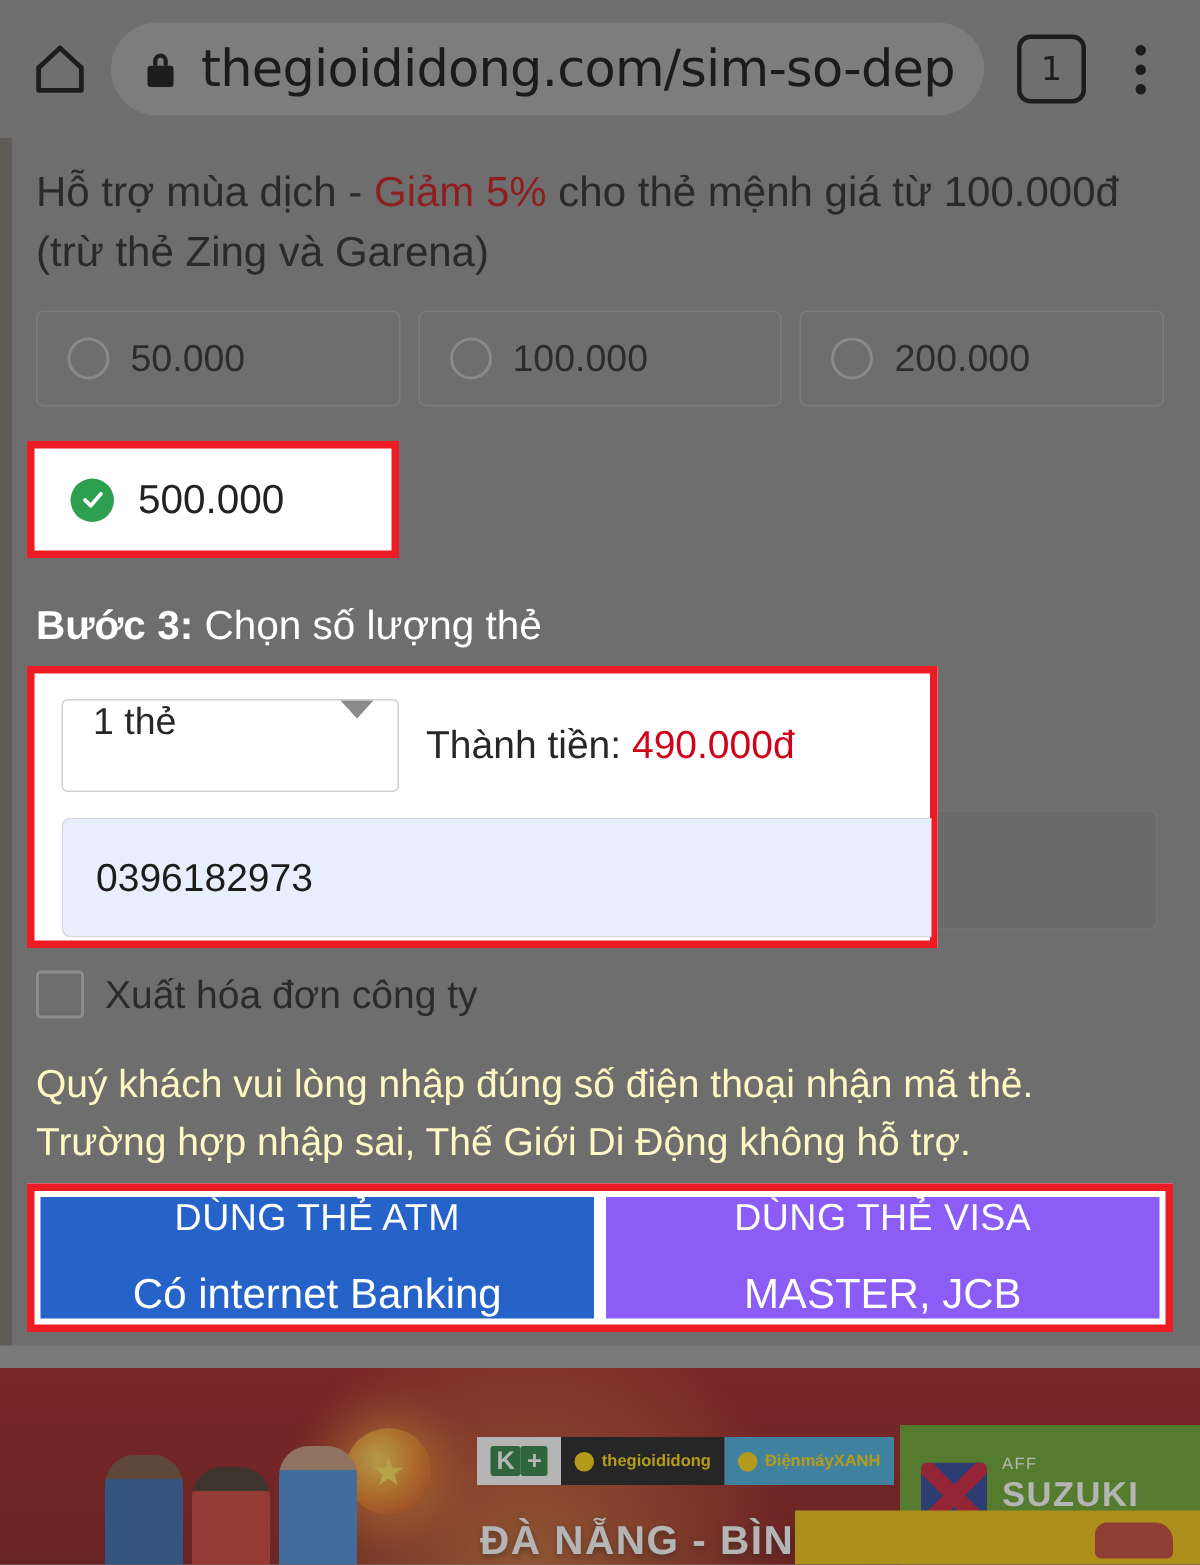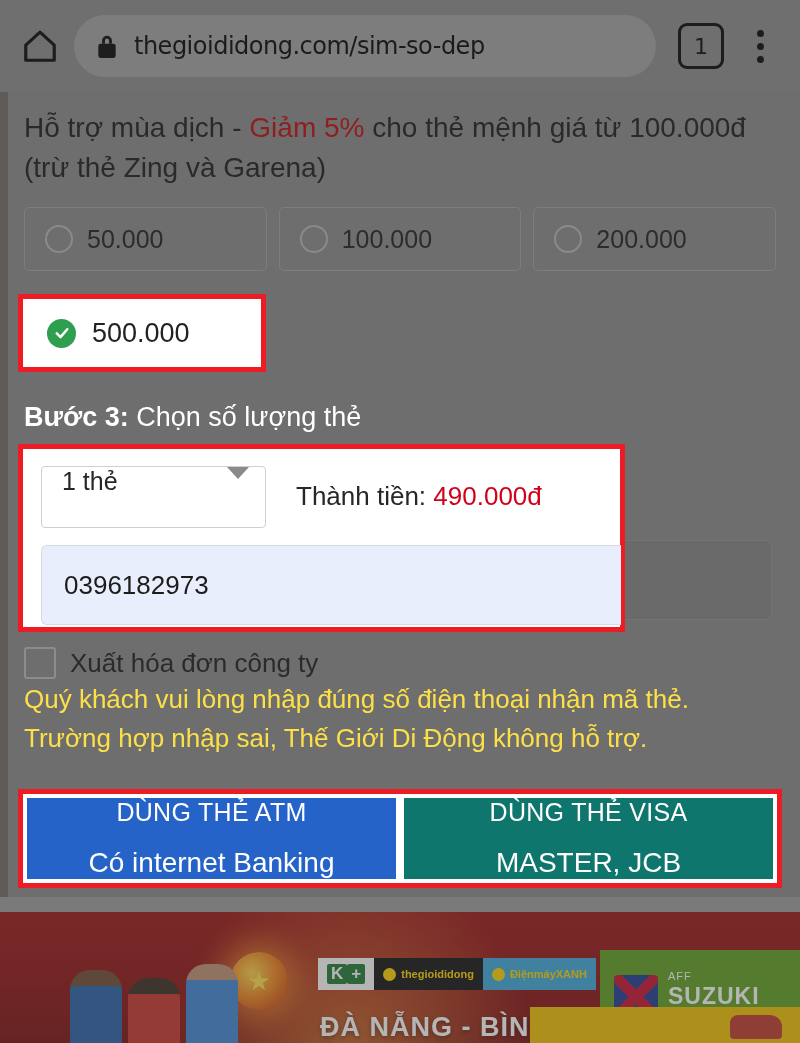--- a/index.html
+++ b/index.html
@@ -39,21 +39,21 @@
     border-radius: 31px;
     display: flex;
     align-items: center;
     padding: 0 22px;
     box-sizing: border-box;
     overflow: hidden;
   }
   .lock-icon { flex: 0 0 22px; margin-right: 16px; display:flex; align-items:center;}
   .url-text {
     font-family: "DejaVu Sans", sans-serif;
-    font-size: 24px;
+    font-size: 34px;
     color: #1b1b1b;
     letter-spacing: -0.5px;
     white-space: nowrap;
   }
   .tab-count {
     flex: 0 0 auto;
     width: 40px; height: 40px;
     margin-left: 14px;
     border: 3.5px solid #1d1d1d;
     border-radius: 9px;
@@ -174,21 +174,21 @@
     box-sizing: border-box;
     justify-content: space-between;
   }
   .select-value { font-size: 25px; color: #272727; }
   .caret {
     width: 0; height: 0;
     border-left: 11px solid transparent;
     border-right: 11px solid transparent;
     border-top: 12px solid #8a8a8a;
   }
-  .total { margin-left: 30px; font-size: 26px; color: #272727; white-space: nowrap; }
+  .total { margin-left: 18px; font-size: 26px; color: #272727; white-space: nowrap; }
   .total .amt { color: #d0021b; }
 
   .phone-row {
     position: absolute;
     left: 18px; top: 96px;
     width: 580px; height: 80px;
   }
   .phone-input {
     width: 100%; height: 100%;
     background: #e8eefb;
@@ -220,39 +220,39 @@
     width: 28px; height: 28px;
     border: 2px solid #8c8c8c;
     border-radius: 3px;
     margin-right: 14px;
     flex: 0 0 28px;
   }
   .invoice-label { font-size: 26px; color: #2b2b2b; }
 
   .notice {
     position: absolute;
-    left: 24px; top: 588px;
+    left: 24px; top: 611px;
     width: 740px;
     font-size: 26px;
     line-height: 39px;
-    color: #fde047;
+    color: #fef9c3;
   }
 
   
   #box-pay { left: 18px; top: 697px; width: 764px; height: 99px; padding: 4px; background: #ffffff; }
   .pay-wrap { display: flex; width: 100%; height: 100%; gap: 8px; }
   .pay-btn {
     flex: 1 1 0;
     display: flex; flex-direction: column;
     align-items: center; justify-content: center;
     color: #ffffff;
     line-height: 1.25;
   }
   .pay-atm { background: #2563c8; }
-  .pay-visa { background: #0f766e; }
+  .pay-visa { background: #8b5cf6; }
   .pay-t1 { font-size: 25px; letter-spacing: 0.3px; }
   .pay-t2 { font-size: 28px; margin-top: 16px; }
 
   
   .banner {
     position: absolute;
     left: 0; top: 912px;
     width: 800px; height: 131px;
     background: linear-gradient(180deg, #9d1414 0%, #8d1010 60%, #7d0d0d 100%);
     overflow: hidden;

